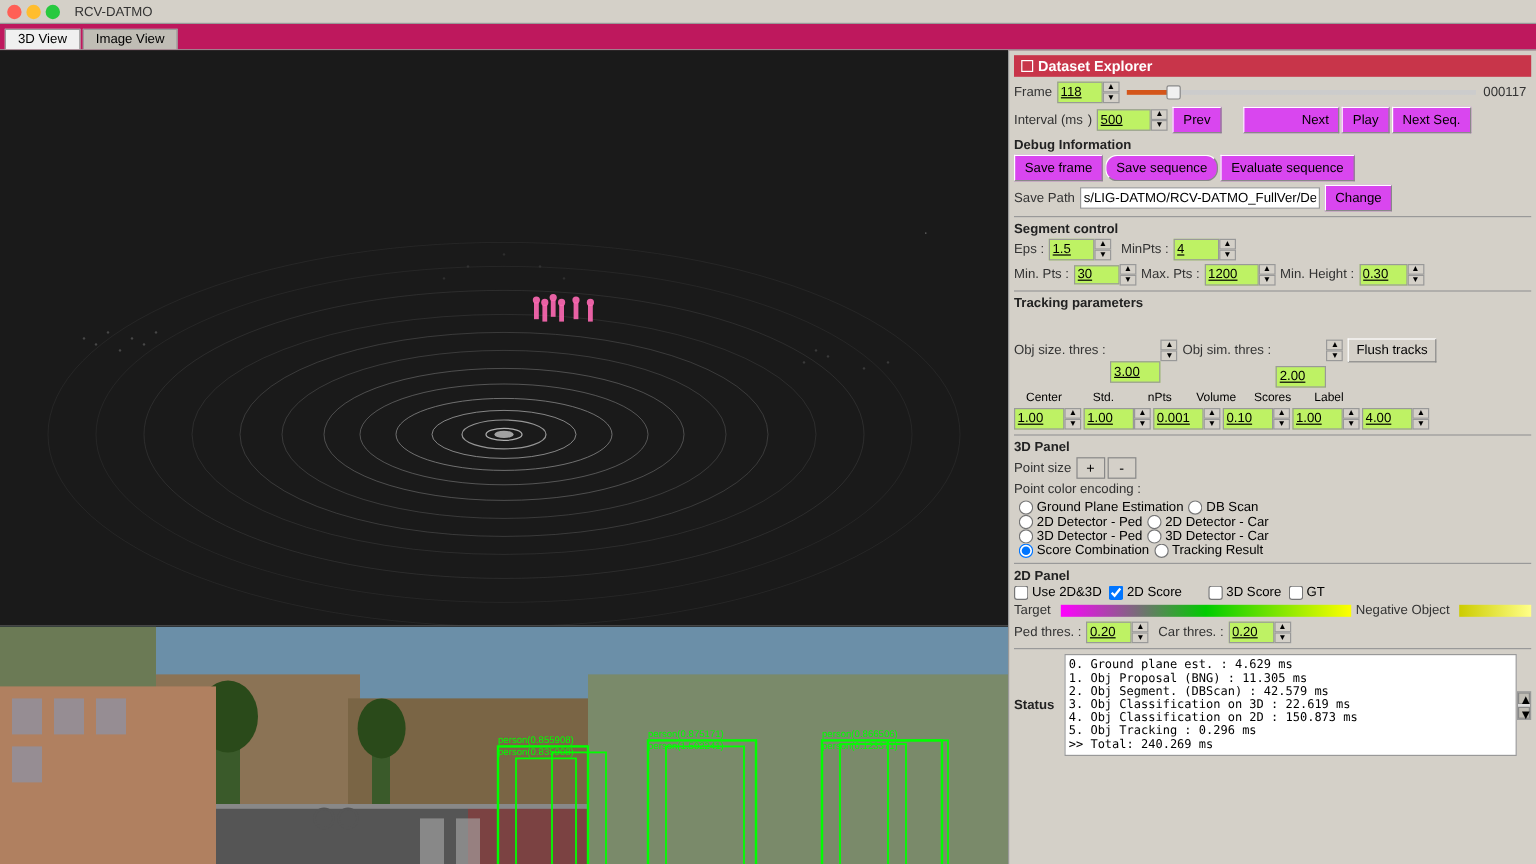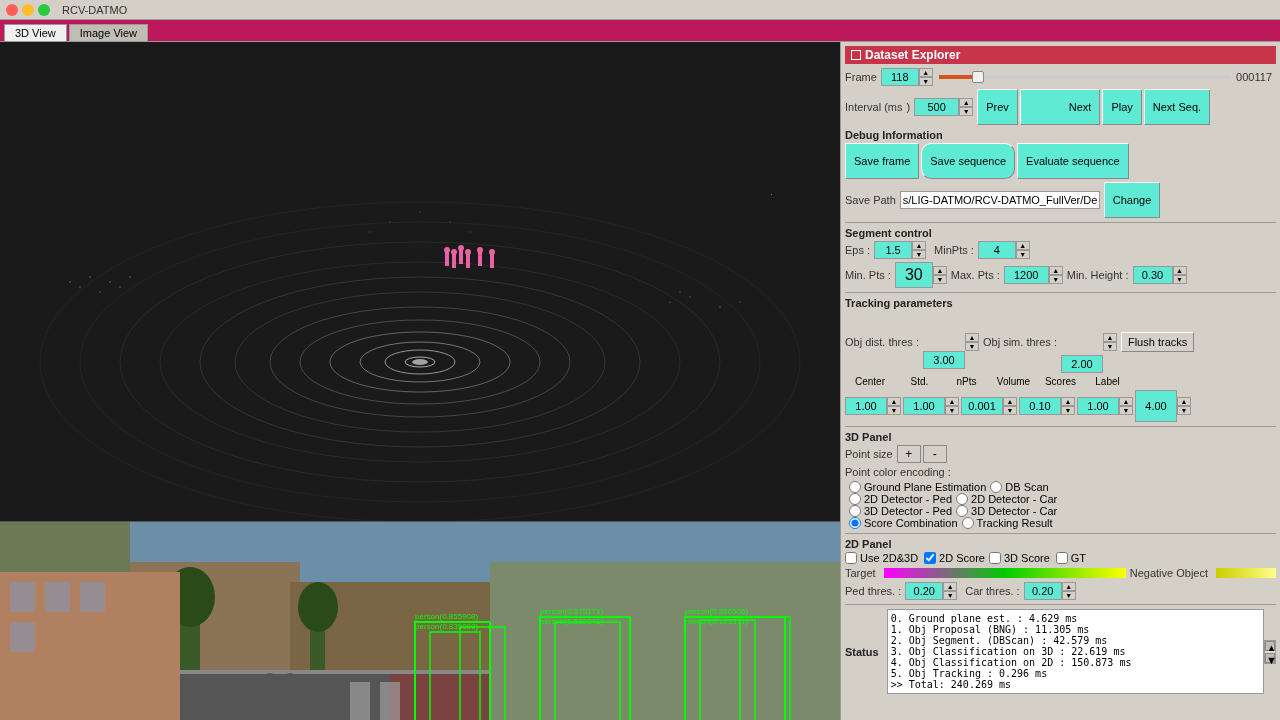--- a/index.html
+++ b/index.html
@@ -138,51 +138,52 @@
     .input-narrow { width: 40px; }
 
     .spinbox {
       display: flex;
       align-items: center;
     }
     .spinbox input {
       width: 38px;
       height: 18px;
       border: 1px solid #999;
-      background: #5eead4;
+      background: #bef264;
       font-size: 11px;
       padding: 0 2px;
-      text-align: center;
+      text-align: left;
+      text-decoration: underline;
     }
     .spinbox-btns {
       display: flex;
       flex-direction: column;
     }
     .spinbox-btn {
       width: 14px;
       height: 9px;
       background: #d4d0c8;
       border: 1px solid #999;
       cursor: pointer;
       font-size: 7px;
       display: flex;
       align-items: center;
       justify-content: center;
       line-height: 1;
     }
 
     .btn {
-      background: #5eead4;
+      background: #d946ef;
       border: 1px solid #888;
       border-top-color: #fff;
       border-left-color: #fff;
       padding: 1px 8px;
       cursor: pointer;
       font-size: 11px;
-      height: 36px;
+      height: 22px;
       white-space: nowrap;
     }
 
     .section-header {
       font-weight: bold;
       font-size: 11px;
       margin: 4px 0 2px 0;
       color: #222;
     }
 
@@ -444,21 +445,21 @@
       <span class="label">Interval (ms</span>
       <span class="label">)</span>
       <div class="spinbox">
         <input type="text" value="500" style="width: 45px; height: 18px; border: 1px solid rgb(153, 153, 153); font-size: 11px; padding: 0px 2px;">
         <div class="spinbox-btns">
           <div class="spinbox-btn">▲</div>
           <div class="spinbox-btn">▼</div>
         </div>
       </div>
       <button class="btn" style="margin-left:4px;">Prev</button>
-      <button class="btn" style="margin-left:2px;padding-left:48px;">Next</button>
+      <button class="btn" style="margin-left:18px;padding-left:48px;">Next</button>
       <button class="btn" style="margin-left:2px;">Play</button>
       <button class="btn" style="margin-left:2px;">Next Seq.</button>
     </div>
 
     <div class="section-header">Debug Information</div>
     <div class="row">
       <button class="btn">Save frame</button>
       <button class="btn" style="margin-left:2px;border-radius:10px;">Save sequence</button>
       <button class="btn" style="margin-left:2px;">Evaluate sequence</button>
     </div>
@@ -485,21 +486,21 @@
         <input type="text" value="4" style="width: 38px; height: 18px; border: 1px solid rgb(153, 153, 153); font-size: 11px; padding: 0px 2px;">
         <div class="spinbox-btns">
           <div class="spinbox-btn">▲</div>
           <div class="spinbox-btn">▼</div>
         </div>
       </div>
     </div>
     <div class="row">
       <span class="label">Min. Pts :</span>
       <div class="spinbox">
-        <input type="text" value="30" style="width: 38px; height: 26px; border: 1px solid rgb(153, 153, 153); font-size: 16px; padding: 0px 2px;">
+        <input type="text" value="30" style="width: 38px; height: 16px; border: 1px solid rgb(153, 153, 153); font-size: 11px; padding: 0px 2px;">
         <div class="spinbox-btns">
           <div class="spinbox-btn">▲</div>
           <div class="spinbox-btn">▼</div>
         </div>
       </div>
       <span class="label" style="margin-left:4px;">Max. Pts :</span>
       <div class="spinbox">
         <input type="text" value="1200" style="width: 45px; height: 18px; border: 1px solid rgb(153, 153, 153); font-size: 11px; padding: 0px 2px;">
         <div class="spinbox-btns">
           <div class="spinbox-btn">▲</div>
@@ -513,21 +514,21 @@
           <div class="spinbox-btn">▲</div>
           <div class="spinbox-btn">▼</div>
         </div>
       </div>
     </div>
 
     <hr class="separator">
 
     <div class="section-header">Tracking parameters</div>
     <div class="row">
-      <span class="label">Obj dist. thres :</span>
+      <span class="label">Obj size. thres :</span>
       <div class="spinbox">
         <input type="text" value="3.00" style="width: 42px; height: 18px; border: 1px solid rgb(153, 153, 153); font-size: 11px; padding: 0px 2px; margin-top: 36px;">
         <div class="spinbox-btns">
           <div class="spinbox-btn">▲</div>
           <div class="spinbox-btn">▼</div>
         </div>
       </div>
       <span class="label" style="margin-left:4px;text-align:right;">Obj sim. thres :</span>
       <div class="spinbox">
         <input type="text" value="2.00" style="width: 42px; height: 18px; border: 1px solid rgb(153, 153, 153); font-size: 11px; padding: 0px 2px; margin-top: 44px;">
@@ -577,21 +578,21 @@
         </div>
       </div>
       <div class="spinbox">
         <input type="text" value="1.00" style="width: 42px; height: 18px; border: 1px solid rgb(153, 153, 153); font-size: 11px; padding: 0px 2px;">
         <div class="spinbox-btns">
           <div class="spinbox-btn">▲</div>
           <div class="spinbox-btn">▼</div>
         </div>
       </div>
       <div class="spinbox">
-        <input type="text" value="4.00" style="width: 42px; height: 32px; border: 1px solid rgb(153, 153, 153); font-size: 11px; padding: 0px 2px;">
+        <input type="text" value="4.00" style="width: 42px; height: 18px; border: 1px solid rgb(153, 153, 153); font-size: 11px; padding: 0px 2px;">
         <div class="spinbox-btns">
           <div class="spinbox-btn">▲</div>
           <div class="spinbox-btn">▼</div>
         </div>
       </div>
     </div>
 
     <hr class="separator">
 
 
@@ -649,21 +650,21 @@
     </div>
 
     <hr class="separator">
 
     <div class="section-header">2D Panel</div>
     <div class="row">
       <div class="radio-item" style="margin-right:6px;">
         <input type="checkbox" style="">
         <span>Use 2D&amp;3D</span>
       </div>
-      <div class="radio-item" style="margin-right:4px;">
+      <div class="radio-item" style="margin-right:22px;">
         <input type="checkbox" checked="" style="">
         <span>2D Score</span>
       </div>
       <div class="radio-item" style="margin-right:6px;">
         <input type="checkbox" style="">
         <span>3D Score</span>
       </div>
       <div class="radio-item">
         <input type="checkbox" style="">
         <span>GT</span>

